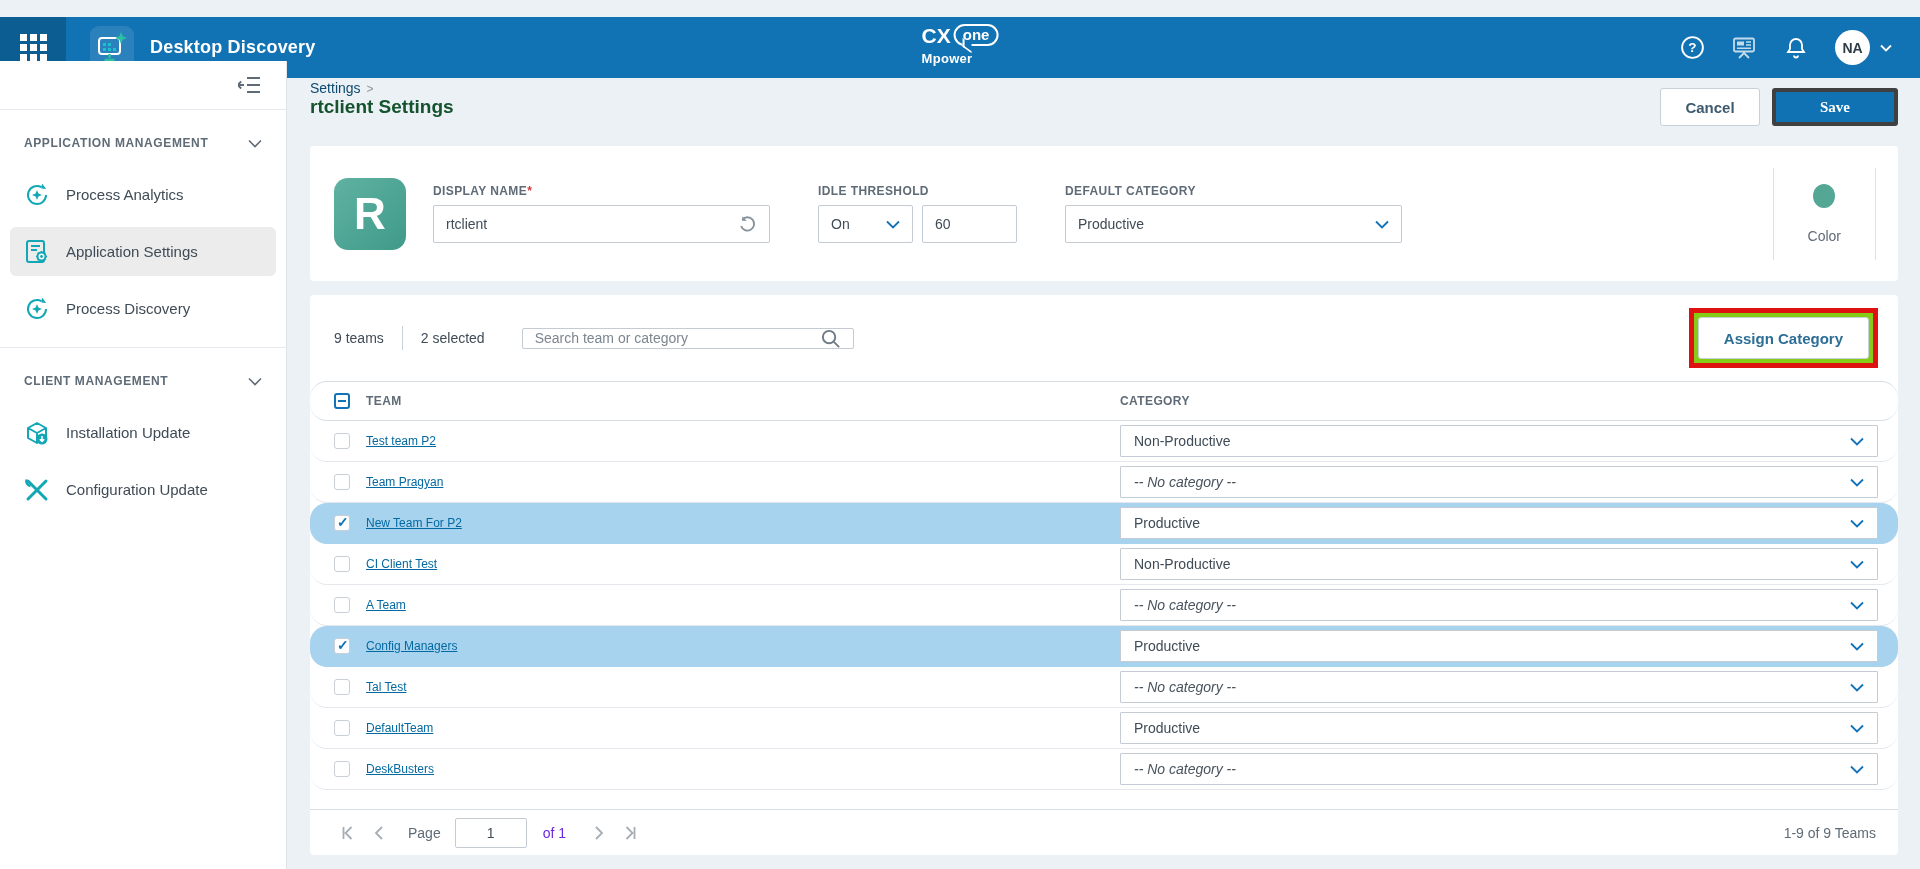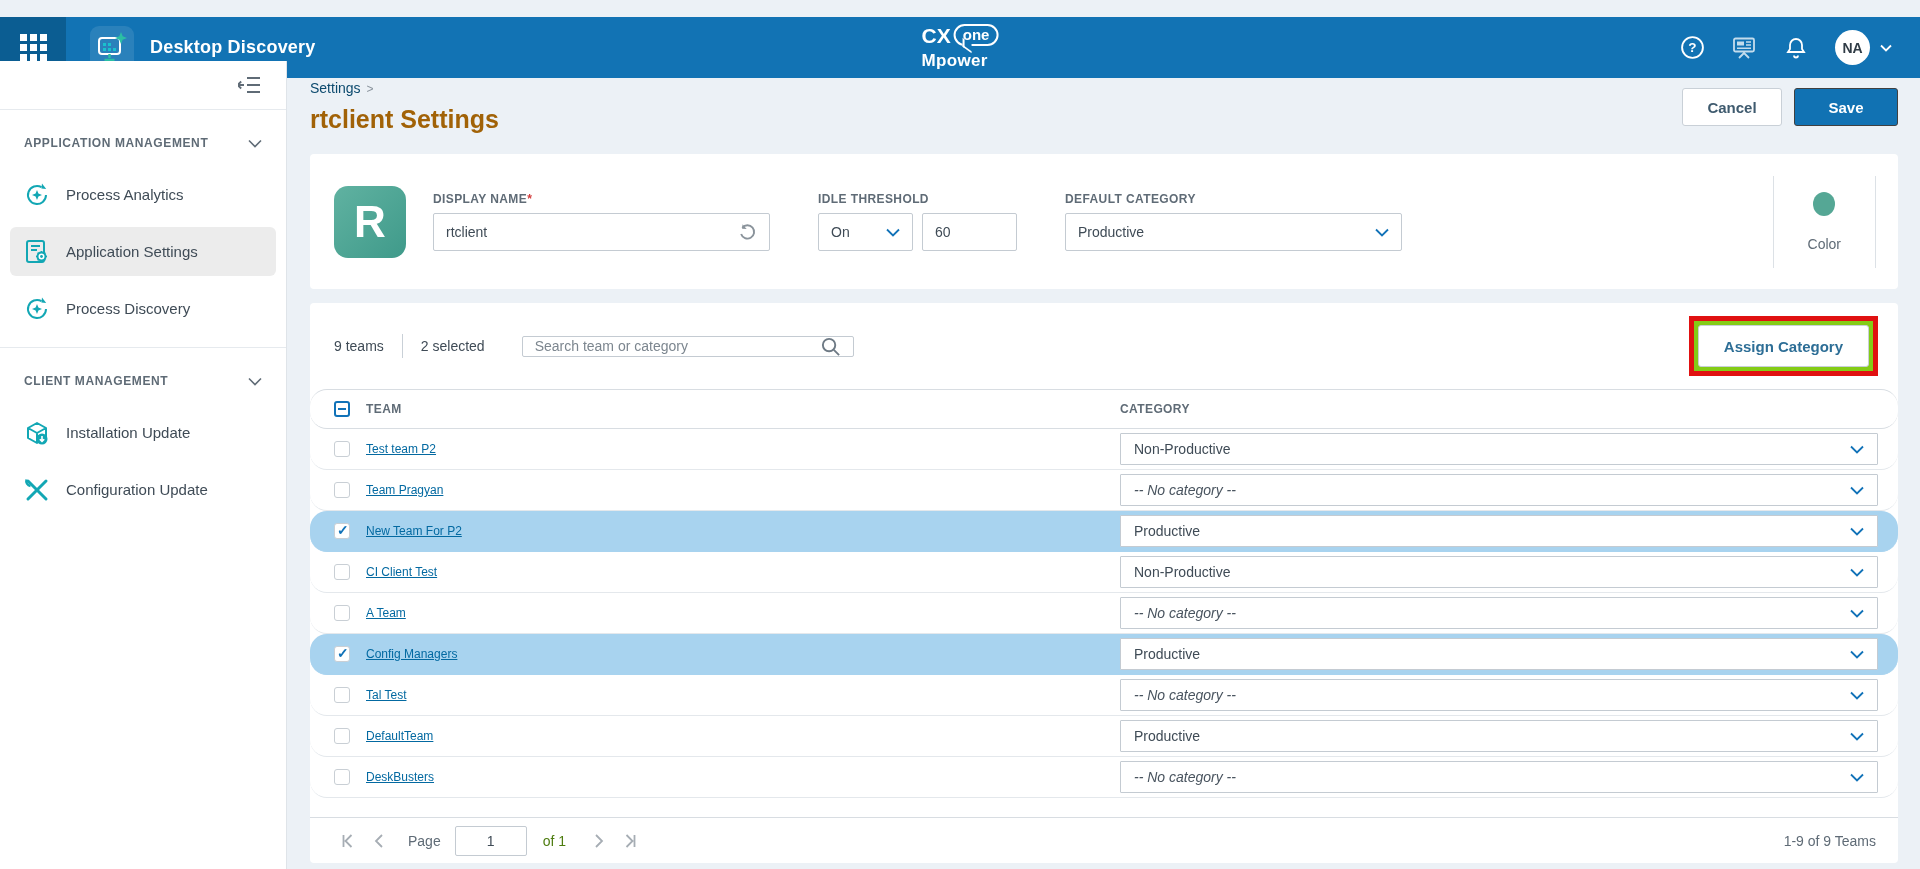--- a/index.html
+++ b/index.html
@@ -16,21 +16,21 @@
   .logo-tile { width:44px; height:44px; margin-left:24px; border-radius:9px;
     background:rgba(255,255,255,0.10); display:flex; align-items:center; justify-content:center; }
   .app-title { color:#fff; font-size:18px; font-weight:bold; margin-left:16px; letter-spacing:.2px; }
   .brand { position:absolute; left:50%; transform:translateX(-50%); top:7px; color:#fff; line-height:1; }
   .brand .l1 { display:flex; align-items:center; font-weight:bold; font-size:21px; }
   .brand .bubble { margin-left:3px; border:2px solid #fff; border-radius:11px;
     padding:1px 7px 2px; font-size:15px; font-weight:bold; position:relative; }
   .brand .bubble:after { content:""; position:absolute; left:7px; bottom:-6px; width:7px; height:7px;
     background:#1273B4; border-left:2px solid #fff; border-bottom:2px solid #fff;
     transform:skewY(35deg); }
-  .brand .l2 { font-size:17px; font-weight:bold; margin-top:6px; letter-spacing:.3px; }
+  .brand .l2 { font-size:13px; font-weight:bold; margin-top:6px; letter-spacing:.3px; }
   .header-right { margin-left:auto; display:flex; align-items:center; gap:26px; padding-right:26px; }
   .hicon { width:26px; height:26px; display:flex; align-items:center; justify-content:center; cursor:pointer; }
   .avatar-wrap { display:flex; align-items:center; gap:8px; cursor:pointer; }
   .avatar { width:35px; height:35px; border-radius:50%; background:#fff; color:#2F3B45;
     font-weight:bold; font-size:14px; display:flex; align-items:center; justify-content:center; }
 
   
   .sidebar { position:absolute; top:61px; left:0; width:287px; height:808px;
     background:#fff; border-right:1px solid #DFE4E9; }
   .sb-top { height:49px; display:flex; align-items:center; justify-content:flex-end;
@@ -44,26 +44,26 @@
   .sb-item .lbl { font-size:15px; color:#3F4B56; }
   .sb-divider { border-bottom:1px solid #E6EAEE; margin-top:14px; }
 
   
   .main { position:absolute; top:61px; left:287px; width:1633px; height:808px;
     padding:19px 22px 0 23px; }
   .pagehead { display:flex; align-items:flex-start; }
   .crumb { font-size:14px; }
   .crumb a { color:#0c4a6e; text-decoration:none; cursor:pointer; }
   .crumb .sep { color:#8A949D; margin-left:6px; font-size:12px; }
-  .page-title { font-size:25px; font-weight:bold; color:#a16207; margin-top:9px; }
+  .page-title { font-size:19px; font-weight:bold; color:#14532d; }
   .head-actions { margin-left:auto; display:flex; gap:12px; margin-top:8px; }
   .btn { height:38px; border-radius:3px; font-size:15px; font-weight:bold;
     display:flex; align-items:center; justify-content:center; cursor:pointer; }
   .btn-cancel { width:100px; background:#fff; border:1px solid #C9D0D7; color:#3E5A6E; }
-  .btn-save { width:104px; background:#1172B3; border:1px solid #404040; color:#fff; }
+  .btn-save { width:126px; background:#1172B3; border:4px solid #404040; color:#fff;font-family:Liberation Serif, serif; }
 
   
   .card { background:#fff; border-radius:4px; }
   .form-card { margin-top:20px; height:135px; display:flex; align-items:center; padding-left:24px; }
   .r-avatar { width:72px; height:72px; border-radius:14px;
     background:linear-gradient(135deg,#60B2A1 0%,#3F9A8A 100%);
     color:#fff; font-size:44px; font-weight:bold;
     display:flex; align-items:center; justify-content:center; }
   .fgroup { margin-left:27px; }
   .fgroup + .fgroup { margin-left:48px; }
@@ -116,21 +116,21 @@
   .catval.nocat { font-style:italic; color:#49545F; }
 
   .spacer { flex:1; }
   .pagebar { height:46px; border-top:1px solid #D8DDE2; display:flex; align-items:center;
     padding:0 22px 0 24px; }
   .pgico { width:26px; height:26px; display:flex; align-items:center; justify-content:center;
     cursor:pointer; margin-right:6px; }
   .pg-label { font-size:14px; color:#5F6B76; margin:0 14px 0 10px; }
   .pg-input { width:72px; height:30px; border:1px solid #C4CBD2; border-radius:2px;
     text-align:center; font-size:14px; color:#3F4B56; font-family:"Liberation Sans", sans-serif; }
-  .pg-of { font-size:14px; color:#4d7c0f; margin:0 20px 0 16px; }
+  .pg-of { font-size:14px; color:#6d28d9; margin:0 20px 0 16px; }
   .pg-range { margin-left:auto; font-size:14px; color:#5F6B76; }
 </style>
 </head>
 <body>
 
 <div class="header">
   <div class="appgrid-btn">
     <span class="grid9">
         <i></i>
         <i></i>

